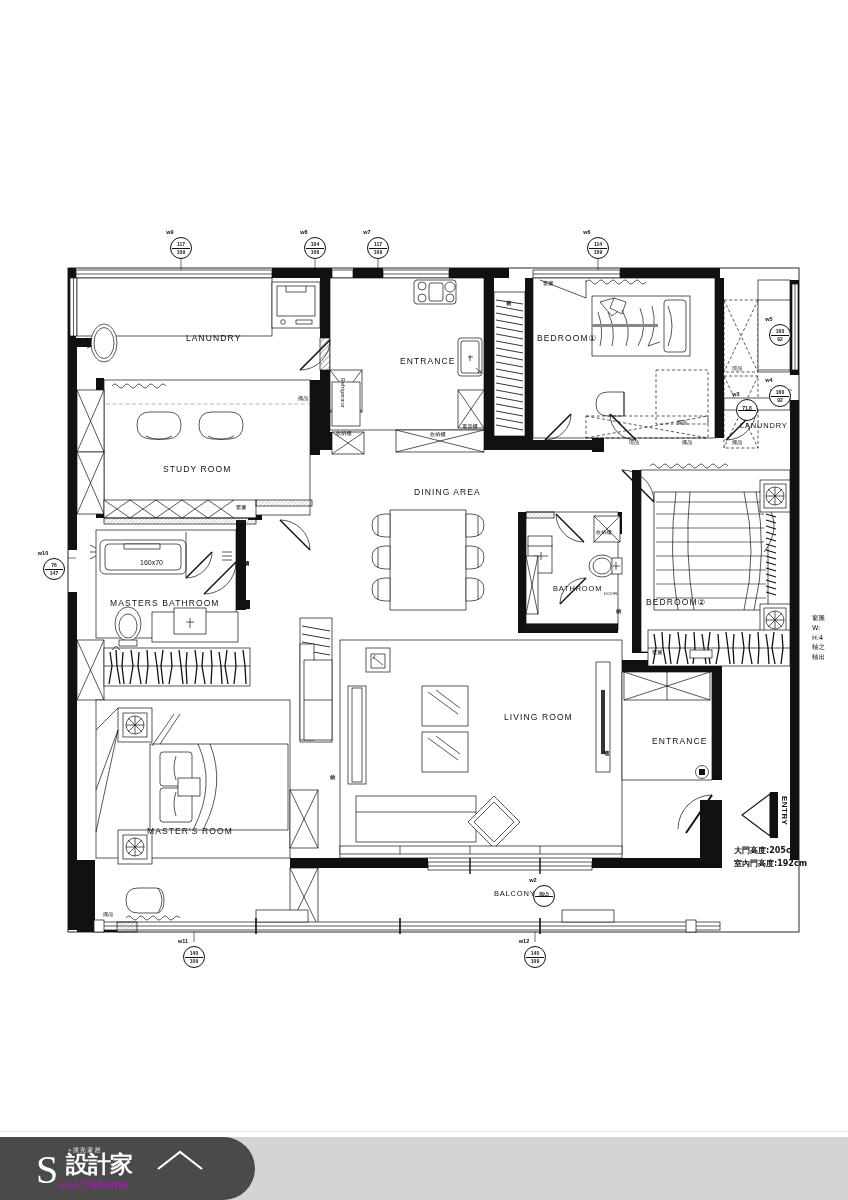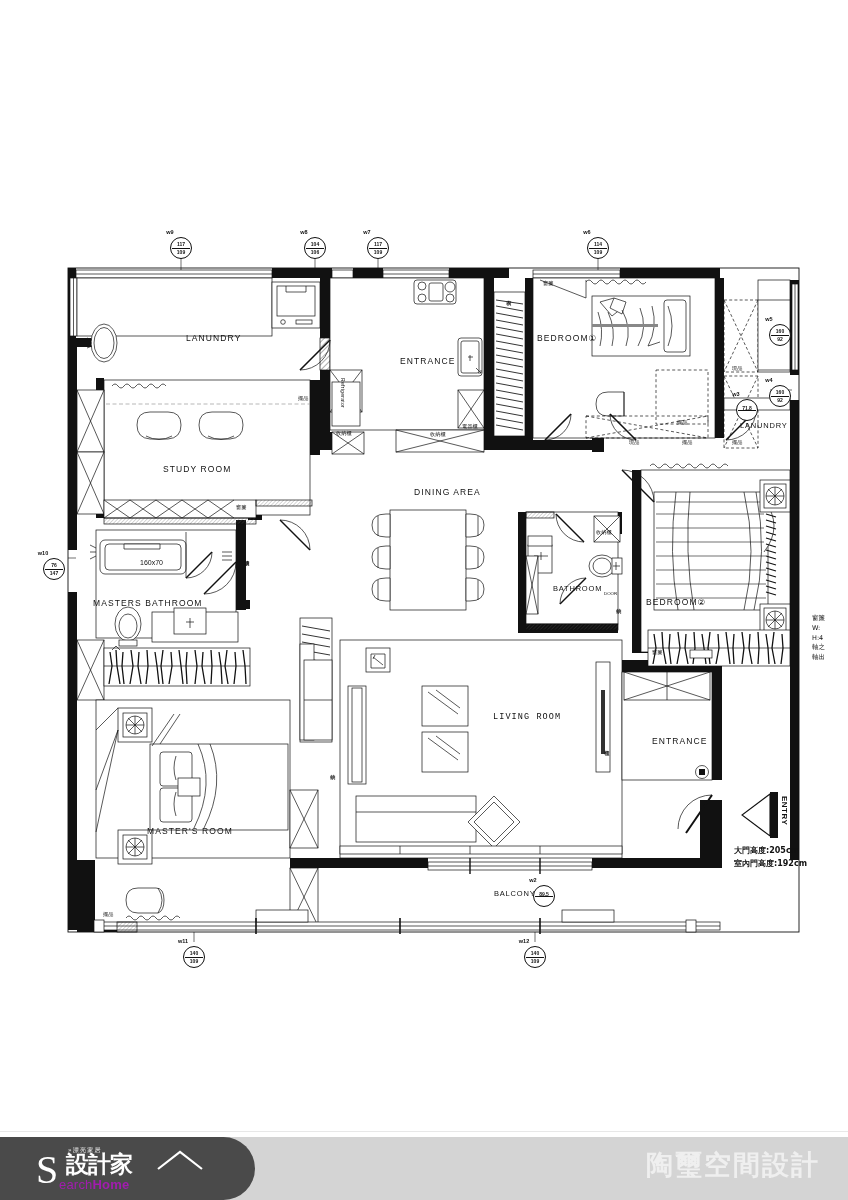--- a/index.html
+++ b/index.html
@@ -749,24 +749,24 @@
 
       </g>
     </svg>
 
     <div class="rm-label" style="left:186px; top:333px;">LANUNDRY</div>
     <div class="rm-label" style="left:400px; top:356px;">ENTRANCE</div>
     <div class="rm-label" style="left:537px; top:333px;">BEDROOM①</div>
     <div class="rm-label sm" style="left:740px; top:421px;">LANUNDRY</div>
     <div class="rm-label" style="left:163px; top:464px;">STUDY ROOM</div>
     <div class="rm-label" style="left:414px; top:487px;">DINING  AREA</div>
-    <div class="rm-label" style="left:93px; top:598px;">MASTERS  BATHROOM</div>
+    <div class="rm-label" style="left:110px; top:598px;">MASTERS  BATHROOM</div>
     <div class="rm-label sm" style="left:553px; top:584px;">BATHROOM</div>
     <div class="rm-label" style="left:646px; top:597px;">BEDROOM②</div>
-    <div class="rm-label" style="left:493px; top:712px;font-family:Liberation Mono, monospace;">LIVING  ROOM</div>
+    <div class="rm-label" style="left:504px; top:712px;">LIVING  ROOM</div>
     <div class="rm-label" style="left:652px; top:736px;">ENTRANCE</div>
     <div class="rm-label" style="left:147px; top:826px;">MASTER'S  ROOM</div>
     <div class="rm-label sm" style="left:494px; top:889px;">BALCONY</div>
 
     <div class="dim-txt" style="left:140px; top:559px;">160x70</div>
 
     <div class="cn-label" style="left:298px; top:396px;">擺品</div>
     <div class="eng-vert" style="left:340px; top:378px;">Refrigerator</div>
     <div class="cn-label" style="left:462px; top:424px;">電器櫃</div>
     <div class="cn-label" style="left:336px; top:431px;">收納櫃</div>
@@ -914,16 +914,15 @@
     <div id="logo">
       <div class="s-glyph">S</div>
       <div class="tagline">»漂亮家居</div>
       <div class="cn-big">設計家</div>
       <div class="en-bottom"><span>earch</span><b>Home</b></div>
       <svg class="house" viewBox="0 0 48 20">
         <path d="M2 19 L24 2 L46 19" fill="none" stroke="#fff" stroke-width="2.2"></path>
       </svg>
     </div>
 
-    <div id="studio-name">陶璽空間設計</div>
   </div>
 
 </div>
 
 </body></html>

